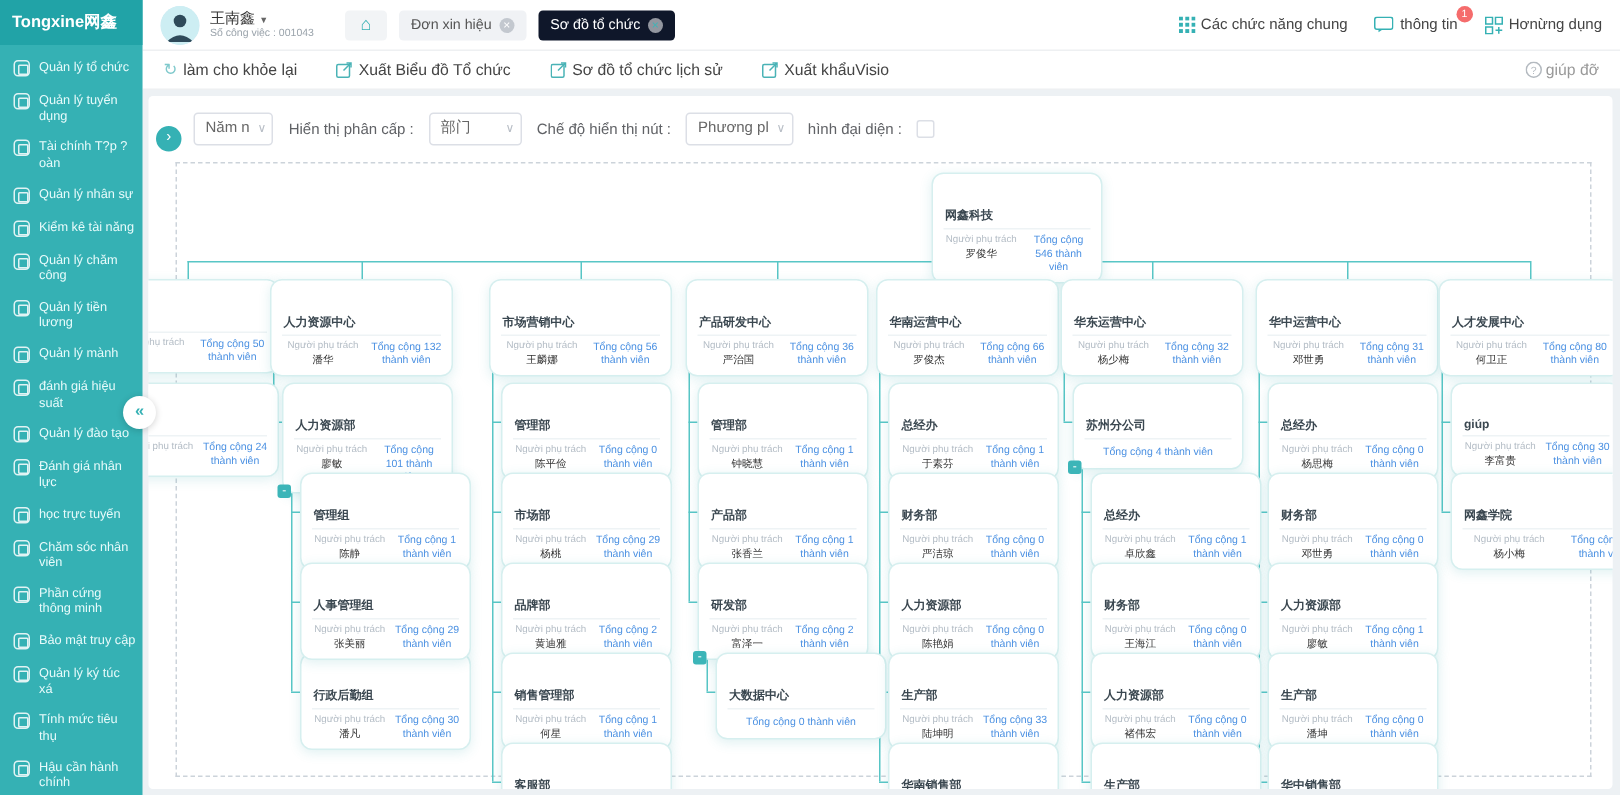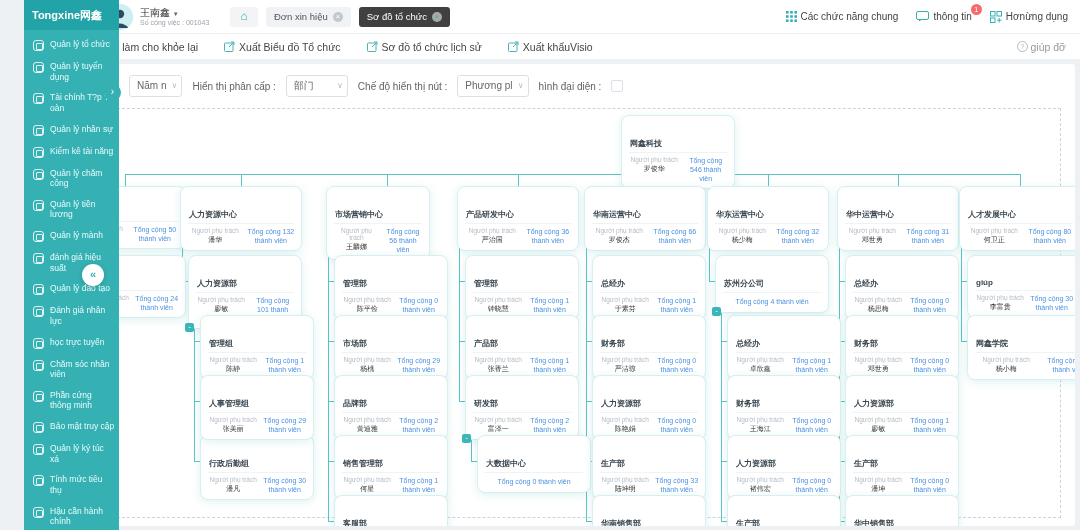--- a/index.html
+++ b/index.html
@@ -1,39 +1,39 @@
 <!DOCTYPE html>
 <html><head>
 <meta charset="utf-8">
 <style>
   * { box-sizing: border-box; margin: 0; padding: 0; }
   html,body { width:1080px; height:530px; }
   body { font-family:"Liberation Sans","DejaVu Sans",sans-serif; background:#edf1f4; overflow:hidden; position:relative; }
 
   
-  .sidebar { position:absolute; left:0; top:0; width:95px; height:530px; background:#35b1b4; z-index:5;margin-left:24px; }
+  .sidebar { position:absolute; left:0; top:0; width:95px; height:530px; background:#35b1b4; z-index:5; }
   .logo { height:30px; background:#21a3a7; color:#fff; font-weight:bold; font-size:11px; line-height:30px; padding-left:8px; white-space:nowrap; overflow:hidden; }
   .side-items { padding-top:4px; }
   .side-item { display:flex; gap:6px; padding:5px 4px 5px 9px; color:#e8fbfb; font-size:8.5px; line-height:1.25; cursor:pointer; align-items:flex-start; }
   .side-item .ic { flex:none; width:11px; height:11px; border:1px solid rgba(255,255,255,.85); border-radius:3px; margin-top:1px; position:relative; }
   .side-item .ic:after { content:""; position:absolute; left:2px; top:2px; width:5px; height:5px; border:1px solid rgba(255,255,255,.85); border-radius:1px; }
 
   .collapse-handle { position:absolute; left:82px; top:264px; width:22px; height:22px; background:#fff; border-radius:50%; box-shadow:0 1px 5px rgba(0,0,0,.18); color:#35b1b4; font-size:11px; font-weight:bold; text-align:center; line-height:21px; z-index:9; cursor:pointer; }
 
   
   .header { position:absolute; left:95px; right:0; top:0; height:34px; background:#fff; border-bottom:1px solid #eef0f2; display:flex; align-items:center; padding:0 12px; z-index:4; }
   .avatar { width:26px; height:26px; border-radius:50%; background:#cdeaf2; overflow:hidden; flex:none; }
   .user { margin-left:7px; line-height:1.1; }
   .user-name { font-size:10px; color:#333; white-space:nowrap; }
   .caret { font-size:6px; color:#666; }
   .user-sub { font-size:7px; color:#9aa3ab; margin-top:1px; width:74px; }
   .home-pill { margin-left:16px; width:28px; height:20px; background:#f2f4f6; border-radius:3px; text-align:center; line-height:19px; color:#35b1b4; font-size:12px; cursor:pointer; flex:none; }
   .tab { margin-left:8px; height:20px; padding:0 8px; border-radius:3px; background:#f0f2f5; color:#555; font-size:9.5px; display:flex; align-items:center; gap:5px; cursor:pointer; white-space:nowrap; }
   .tab .x { width:10px; height:10px; border-radius:50%; background:#c3c8cf; color:#fff; font-size:8px; line-height:10px; text-align:center; }
-  .tab.active { background:#404040; color:#fff; }
+  .tab.active { background:#0f172a; color:#fff; }
   .tab.active .x { background:rgba(255,255,255,.55); color:#3cb5b8; }
   .hdr-right { margin-left:auto; display:flex; align-items:center; gap:18px; font-size:10px; color:#444; }
   .hdr-item { display:flex; align-items:center; gap:4px; cursor:pointer; position:relative; white-space:nowrap; }
   .badge { position:absolute; top:-7px; right:-10px; background:#f56c6c; color:#fff; font-size:7px; line-height:11px; min-width:11px; border-radius:6px; text-align:center; padding:0 2px; }
 
   
   .toolbar { position:absolute; left:95px; right:0; top:34px; height:26px; background:#fff; border-bottom:1px solid #eef0f2; display:flex; align-items:center; gap:26px; padding:0 14px; font-size:10.5px; color:#444; z-index:4; }
   .tool-link { display:flex; align-items:center; gap:4px; cursor:pointer; white-space:nowrap; }
   .refresh-g { color:#7fc9cc; font-size:11px; }
   .help-link { margin-left:auto; color:#999; display:flex; gap:3px; align-items:flex-start; cursor:pointer; }
@@ -295,21 +295,21 @@
         <div class="node-title">人力资源中心</div>
         <div class="node-sep"></div>
         <div class="node-foot">
           <div class="mgr">
             <div class="mgr-l">Người phụ trách</div>
             <div class="mgr-n">潘华</div>
           </div>
           <div class="mem">Tổng cộng 132 thành viên</div>
         </div>
       </div>
-      <div class="node" style="left: 227px; top: 122px; width: 104px; min-height: 58px;">
+      <div class="node" style="left: 227px; top: 122px; width: 122px; min-height: 58px;">
         <div class="node-title">市场营销中心</div>
         <div class="node-sep"></div>
         <div class="node-foot">
           <div class="mgr">
             <div class="mgr-l">Người phụ trách</div>
             <div class="mgr-n">王麟娜</div>
           </div>
           <div class="mem">Tổng cộng 56 thành viên</div>
         </div>
       </div>

